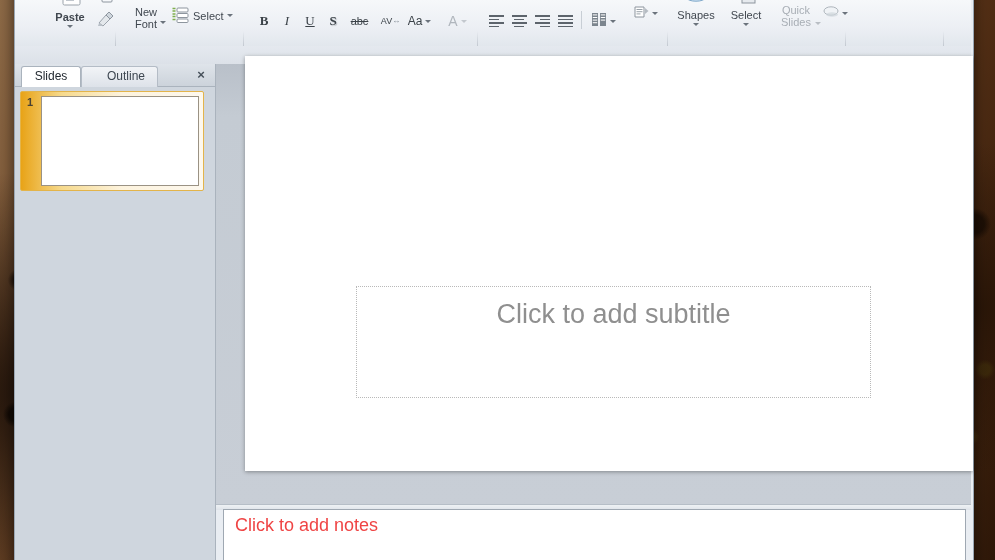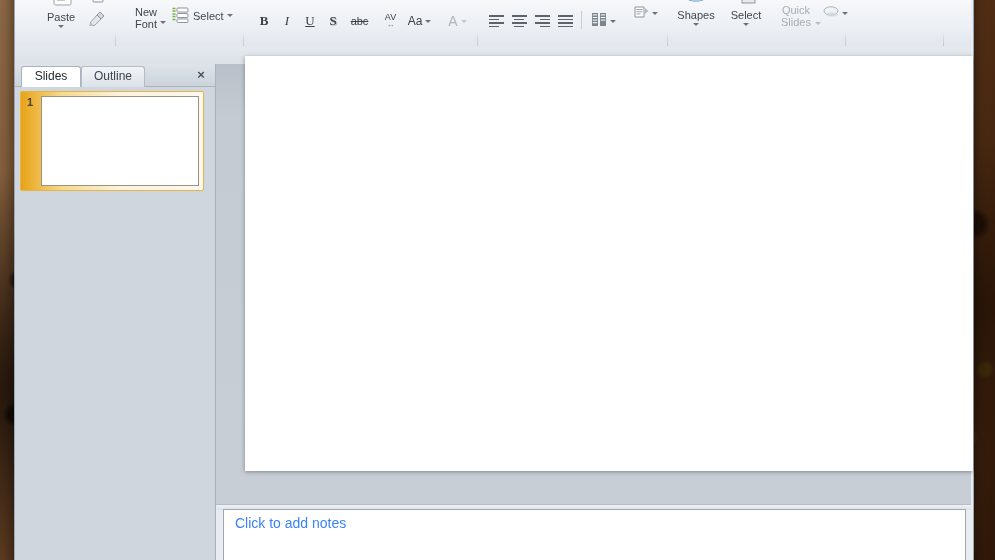--- a/index.html
+++ b/index.html
@@ -103,21 +103,21 @@
   #ph-title .txt{font-size:41px;color:#1d1d1d;font-weight:400;letter-spacing:.2px;}
   #ph-sub{left:111px;top:230px;width:515px;height:112px;
     display:flex;align-items:flex-start;justify-content:center;padding-top:12px;}
   #ph-sub .txt{font-size:27px;color:#8f8f8f;}
 
   
   #notes-split{position:absolute;left:201px;top:533px;width:755px;height:5px;
     background:linear-gradient(#eef1f4,#dfe4ea);border-top:1px solid #b6bec7;}
   #notes{position:absolute;left:208px;top:538px;width:741px;height:62px;
     background:#fff;border:1px solid #9fa8b2;}
-  #notes .txt{position:absolute;left:11px;top:5px;font-size:14px;color:#3b82f6;}
+  #notes .txt{position:absolute;left:11px;top:5px;font-size:18px;color:#ef4444;}
 </style>
 </head>
 <body>
 
 <div id="desktop">
   <div class="foliage"></div>
 </div>
 
 <div id="app-window">
 
@@ -125,21 +125,21 @@
     <div class="rb-top-stub" style="left:234px;width:100px;"></div>
     <div class="rb-top-stub" style="left:338px;width:44px;"></div>
     <div class="rb-top-stub" style="left:388px;width:18px;border:none;background:transparent;"></div>
     <div class="rb-top-stub" style="left:408px;width:18px;border:none;background:transparent;"></div>
     <div class="rb-top-stub" style="left:474px;width:110px;border:none;background:transparent;"></div>
     <div class="rb-top-stub" style="left:598px;width:40px;border:none;background:transparent;"></div>
   </div>
 
   <div id="ribbon-row">
 
-    <div class="grp" style="left:4px;width:96px;">
+    <div class="grp" style="left:13px;width:96px;font-weight:bold;">
 
       <div class="btn" style="left:16px;top:-26px;width:50px;height:62px;">
         <span class="ico">
           <svg width="26" height="24" viewBox="0 0 26 24">
             <rect x="6" y="2" width="17" height="18" rx="1.5" fill="#fefefe" stroke="#9aa2ab"></rect>
             <rect x="9" y="5.5" width="11" height="1.4" fill="#b9c0c8"></rect>
             <rect x="9" y="8.5" width="11" height="1.4" fill="#b9c0c8"></rect>
             <rect x="9" y="11.5" width="11" height="1.4" fill="#b9c0c8"></rect>
             <rect x="9" y="14.5" width="8" height="1.4" fill="#b9c0c8"></rect>
             <rect x="2" y="1" width="10" height="13" rx="1.5" fill="#e9dfc2" stroke="#9a8f6d"></rect>
@@ -209,21 +209,21 @@
     </div>
     <div class="grp-sep" style="left:228px;"></div>
     <div class="grp-label" style="left:104px;width:124px;">Slides</div>
 
     <div class="grp" style="left:232px;width:228px;">
       <div class="fbtn" style="left:6px;top:10px;font-weight:bold;font-family:'Liberation Serif',serif;">B</div>
       <div class="fbtn" style="left:29px;top:10px;font-style:italic;font-family:'Liberation Serif',serif;">I</div>
       <div class="fbtn" style="left:52px;top:10px;text-decoration:underline;font-family:'Liberation Serif',serif;">U</div>
       <div class="fbtn" style="left:75px;top:10px;font-family:'Liberation Serif',serif;font-weight:bold;text-shadow:1px 1px 1px #b8bdc3;">S</div>
       <div class="fbtn wide" style="left:98px;top:10px;font-size:11px;text-decoration:line-through;">abc</div>
-      <div class="fbtn wide" style="left:129px;top:10px;font-size:9px;flex-direction:column;line-height:8px;">
+      <div class="fbtn wide" style="left:129px;top:10px;font-size:9px;flex-direction:row;line-height:8px;">
         <span>AV</span>
         <span style="font-size:8px;color:#7a828b;">↔</span>
       </div>
       <div class="fbtn wide" style="left:158px;top:10px;font-size:12px;">
         <span>Aa</span>
         <span class="caret"></span>
       </div>
       <div class="fbtn wide" style="left:196px;top:10px;font-size:14px;color:#b0b6bd;">
         <span>A</span>
         <span class="caret" style="border-top-color:#c3c8ce;"></span>
@@ -353,31 +353,34 @@
     <div class="grp-launcher" style="left:814px;">◯</div>
 
     <div class="grp-sep" style="left:928px;"></div>
     <div class="grp-label" style="left:834px;width:92px;">Editing</div>
   </div>
   <div id="ribbon-labels"></div>
 
   <div id="left-pane">
     <div id="pane-tabs">
       <div class="ptab active" style="left:6px;width:58px;">Slides</div>
-      <div class="ptab" style="left:66px;width:62px;">Outline</div>
+      <div class="ptab" style="left:66px;width:62px;padding-left:13px;">Outline</div>
       <div id="pane-close">×</div>
     </div>
     <div id="thumb-wrap">
       <span id="thumb-num">1</span>
       <div id="thumb-slide"></div>
     </div>
   </div>
 
   <div id="edit-area">
     <div id="slide">
+      <div class="ph" id="ph-sub">
+        <span class="txt">Click to add subtitle</span>
+      </div>
     </div>
   </div>
 
   <div id="notes-split"></div>
   <div id="notes">
     <span class="txt">Click to add notes</span>
   </div>
 
 </div>
 

